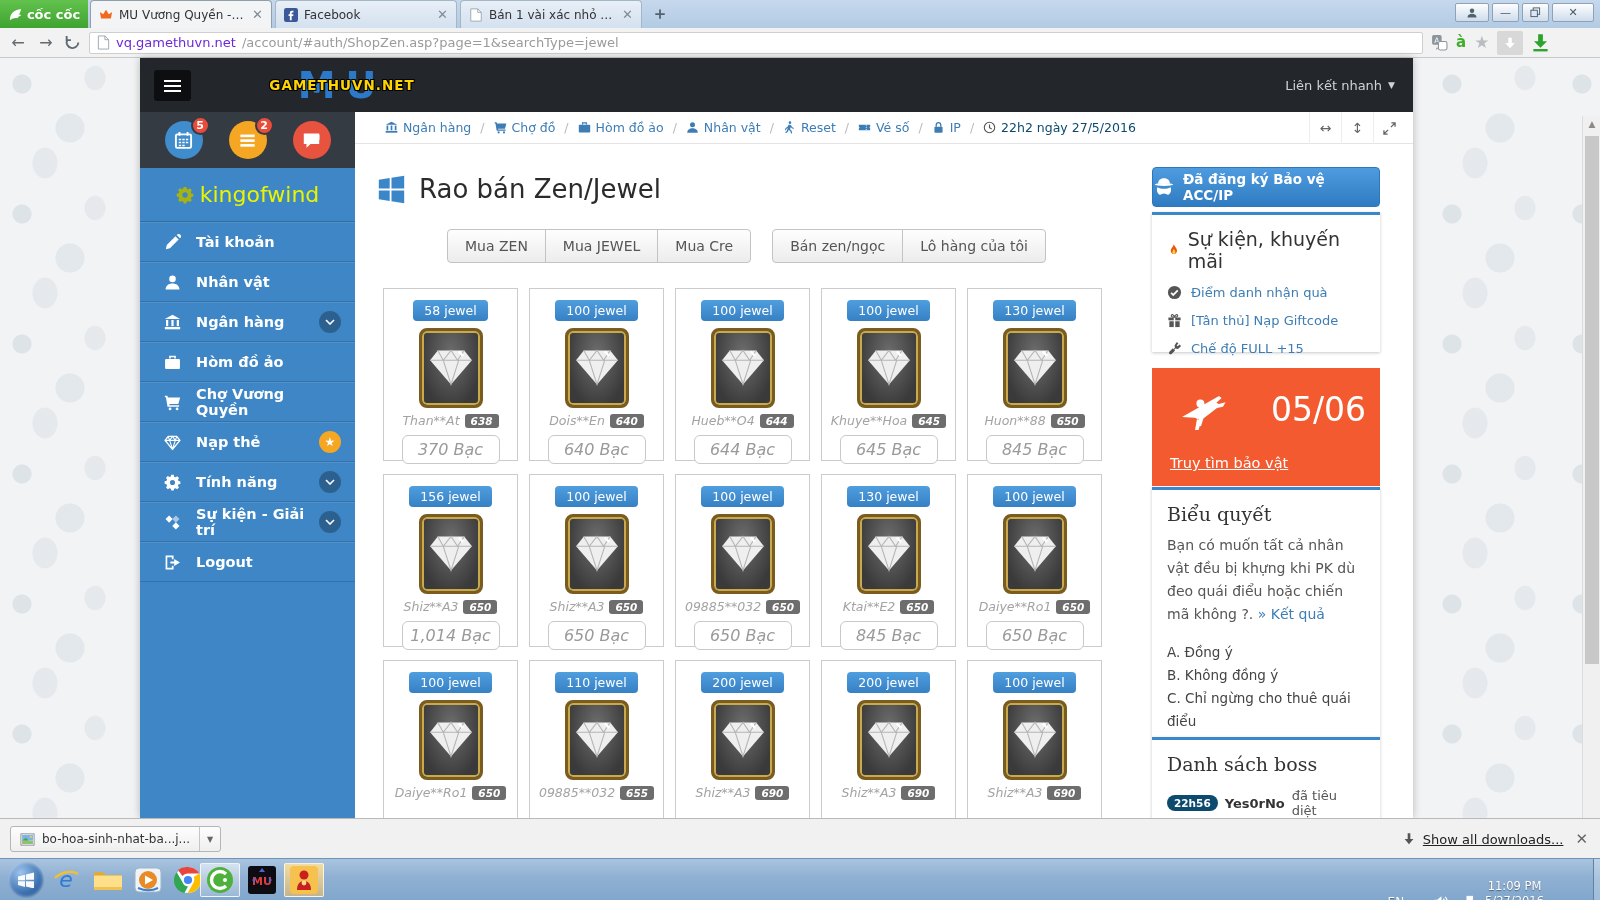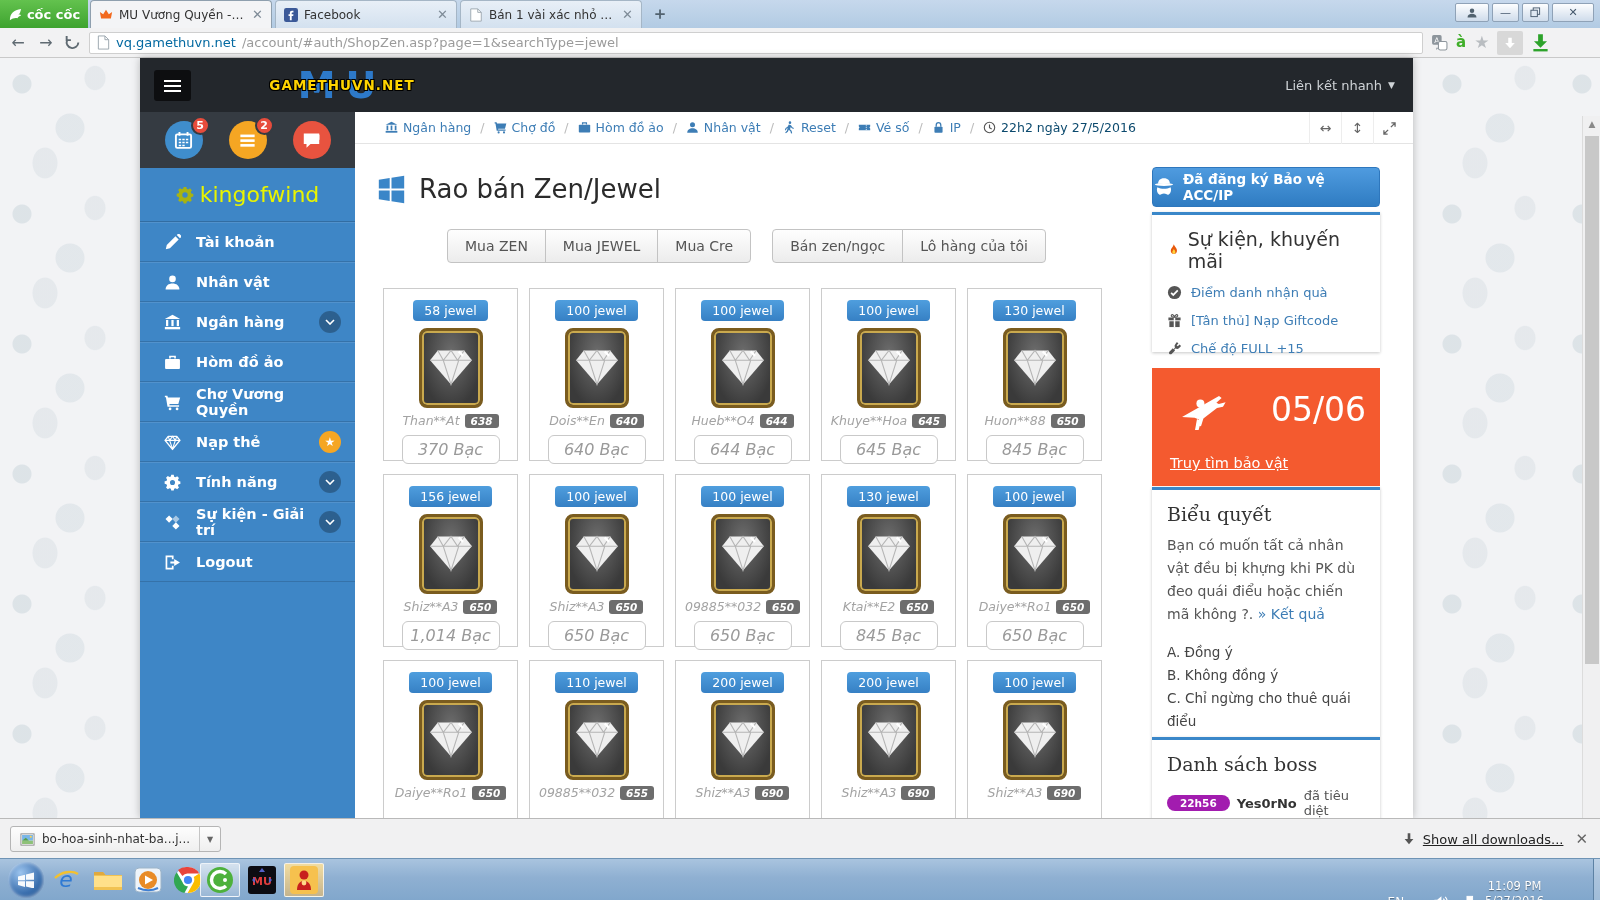--- a/index.html
+++ b/index.html
@@ -23,21 +23,21 @@
   .fav{width:14px;height:14px;}
   .newtab{width:30px;height:26px;display:flex;align-items:center;justify-content:center;color:#51626f;font-size:17px;font-weight:bold;}
   .winctl{right:6px;top:3px;display:flex;gap:3px;}
   .wbtn{height:19px;border:1px solid #8fa2b7;border-radius:2px;background:linear-gradient(#fdfeff,#cfdcEB);
         display:flex;align-items:center;justify-content:center;color:#45586c;font-size:11px;}
   .toolbar{left:0;top:28px;width:1600px;height:30px;background:#f2f2f3;border-bottom:1px solid #c9c9c9;
            display:flex;align-items:center;padding:0 8px;gap:8px;}
   .navbtn{color:#5f6a72;font-size:16px;width:20px;text-align:center;}
   .urlbox{width:1334px;height:22px;background:#fff;border:1px solid #cfcfcf;border-radius:2px;
           display:flex;align-items:center;gap:6px;padding:0 7px;font-size:13px;}
-  .urlhost{color:#0369a1;}
+  .urlhost{color:#6d28d9;}
   .urlpath{color:#9b9b9b;white-space:nowrap;overflow:hidden;}
   .tool-ic{width:17px;height:17px;}
   .vn-ic{color:#3fae29;font-weight:bold;font-size:15px;line-height:1;}
   .star-ic{color:#b9bdc1;font-size:17px;line-height:1;}
   .dl-graybtn{width:26px;height:24px;background:#d8d8d8;display:flex;align-items:center;justify-content:center;border-radius:2px;}
 
   
   .viewport{left:0;top:58px;width:1600px;height:760px;background-color:#f2f3f5;
     background-image:
       radial-gradient(circle at 22px 26px, rgba(204,214,221,.55) 9px, transparent 10px),
@@ -131,21 +131,21 @@
   .bn-label{position:absolute;left:18px;bottom:15px;font-size:14.5px;text-decoration:underline;}
   .bn-hunter{position:absolute;left:26px;top:22px;width:48px;height:48px;color:#fff;}
   .vote-q{margin-top:9px;font-size:14px;color:#555;line-height:23px;}
   .vote-link{color:#3d7db5;}
   .vote-opts{margin-top:15px;font-size:13.5px;color:#444;line-height:23px;}
   .votebtns{margin-top:8px;display:flex;}
   .vbtn{flex:1;height:25px;border:1px solid #ccc;margin-left:-1px;background:linear-gradient(#fcfcfc,#ededed);
         color:#555;font-size:12.5px;display:flex;align-items:center;justify-content:center;}
   .votebtns .vbtn:first-child{margin-left:0;}
   .bossentry{margin-top:13px;display:flex;align-items:center;gap:7px;font-size:13px;color:#555;}
-  .bosstime{background:#a21caf;color:#fff;border-radius:9px;padding:2px 13px;font-size:10.5px;font-weight:bold;}
+  .bosstime{background:#0c4a6e;color:#fff;border-radius:9px;padding:2px 7px;font-size:10.5px;font-weight:bold;}
   .bossname{font-weight:bold;color:#333;}
 
   
   .scrollv{left:1582px;top:58px;width:18px;height:760px;background:#f0f0f1;border-left:1px solid #dcdcdc;}
   .sArrow{position:absolute;left:0;width:18px;height:16px;display:flex;align-items:center;justify-content:center;color:#8a8a8a;font-size:9px;}
   .sThumb{position:absolute;left:2px;top:20px;width:14px;height:528px;background:#c8c8c8;}
 
   
   .dlbar{left:0;top:818px;width:1600px;height:40px;background:#f1f1f2;border-top:1px solid #b9b9b9;}
   .dlitem{position:absolute;left:10px;top:7px;height:26px;display:flex;border:1px solid #b5b5b5;border-radius:3px;

